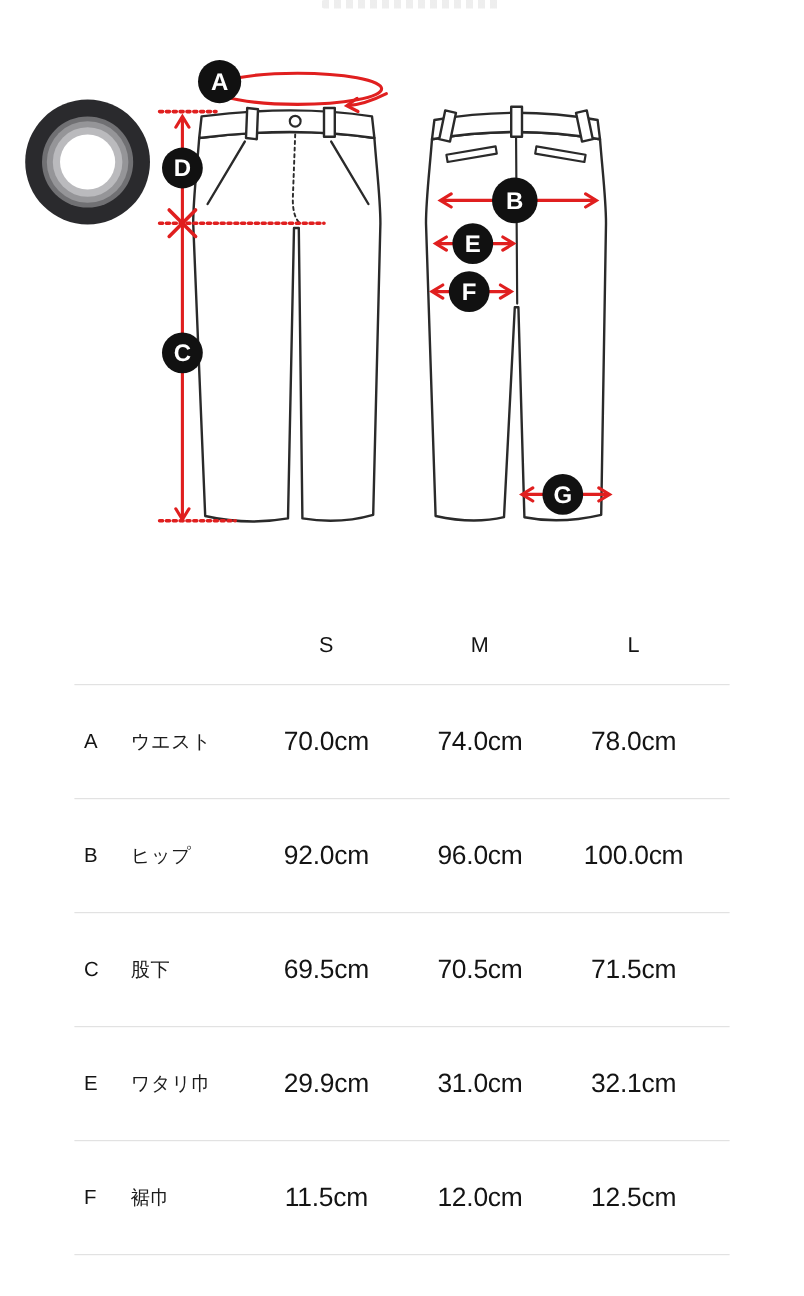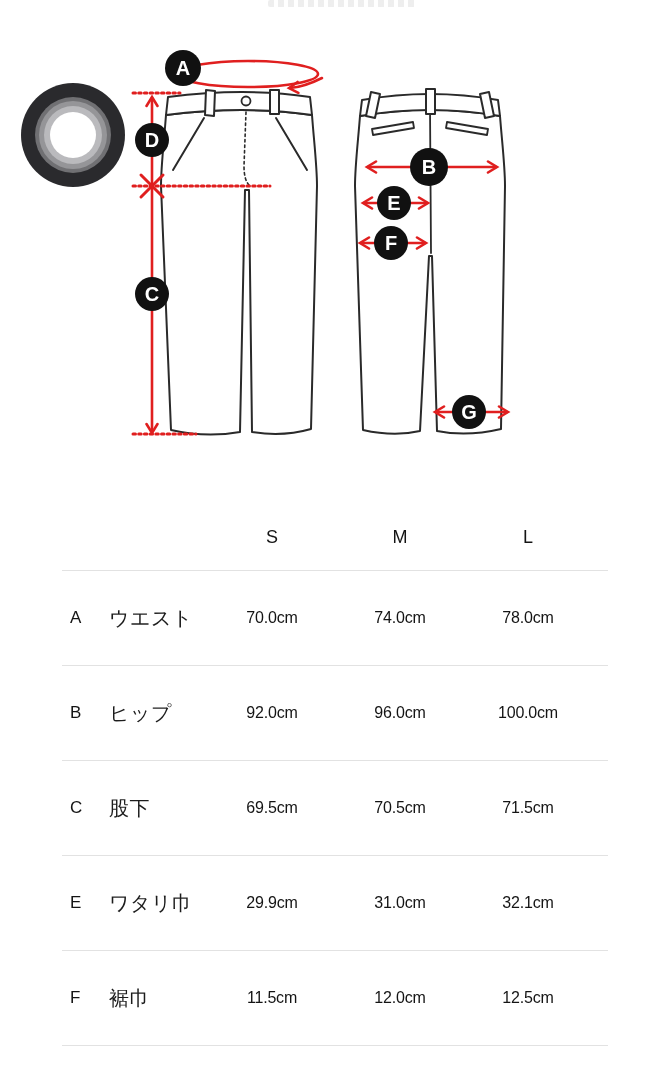--- a/index.html
+++ b/index.html
@@ -28,22 +28,22 @@
     display:grid;
     grid-template-columns:40px 106px 128px 128px 128px;
     align-items:center;
     border-bottom:1px solid var(--divider);
   }
   .t-head{height:66px;}
   .t-body{height:95px;}
   .cell{color:var(--text);}
   .c-col{font-size:18px;font-weight:500;text-align:center;letter-spacing:.2px;}
   .c-key{font-size:17px;font-weight:500;text-align:left;padding-left:8px;}
-  .c-label{font-size:20px;color:#1c1c1c;padding-left:7px;letter-spacing:.5px;}
-  .c-val{font-size:16px;font-weight:500;text-align:center;letter-spacing:-0.2px;}
+  .c-label{font-size:16px;color:#1c1c1c;padding-left:7px;letter-spacing:.5px;}
+  .c-val{font-size:22px;font-weight:500;text-align:center;letter-spacing:-0.2px;}
   svg text{font-family:"Liberation Sans", sans-serif;}
 </style>
 </head>
 <body>
 
 <div class="screen">
 
   <div class="top-remnant"></div>
 
   <div class="diagram-wrap">

